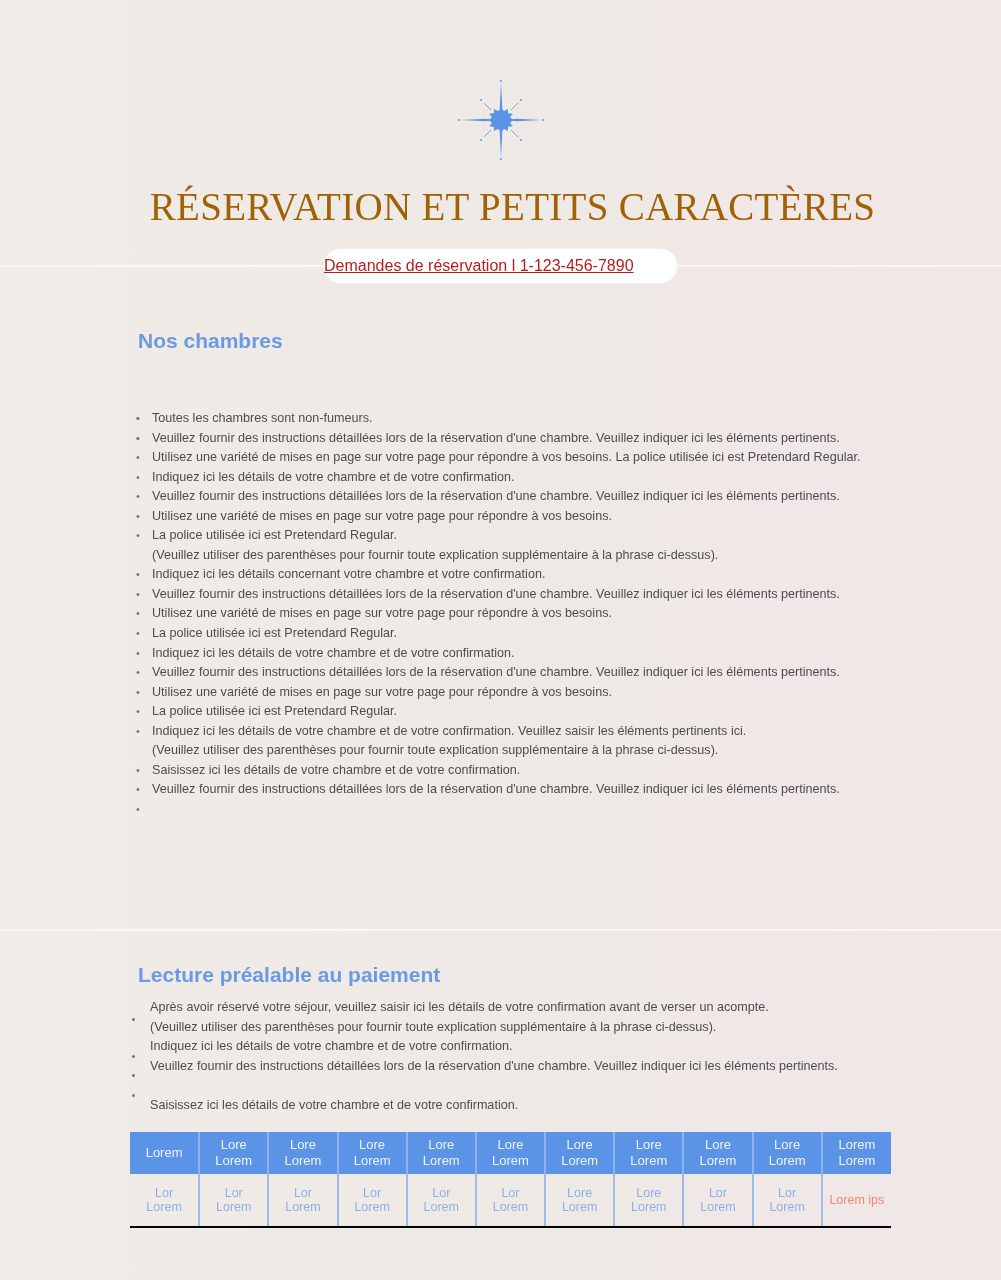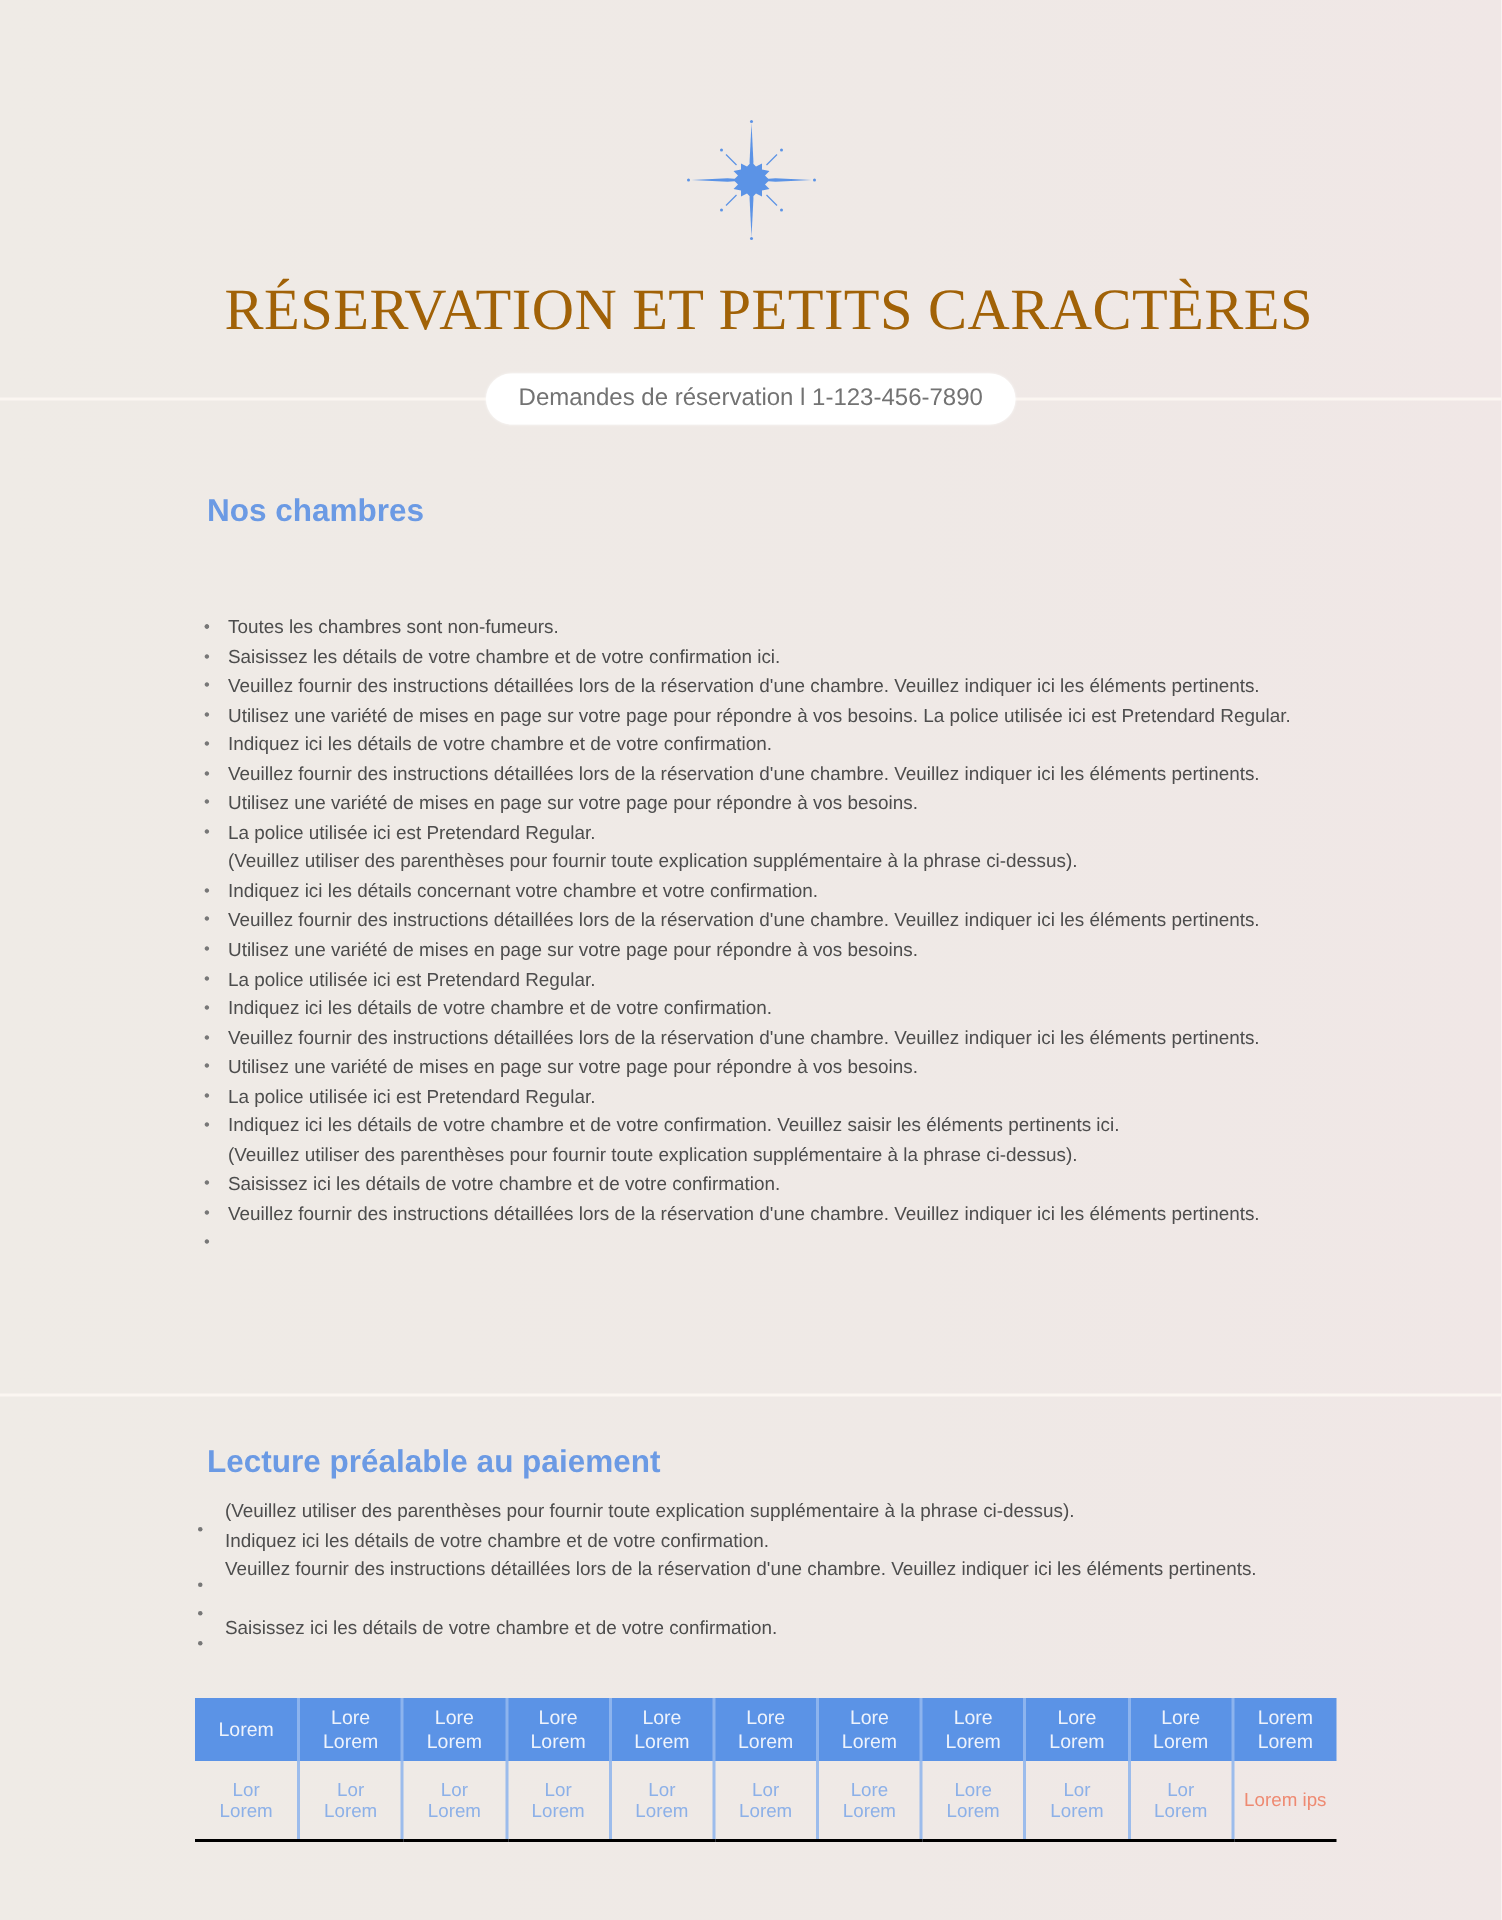--- a/index.html
+++ b/index.html
@@ -35,24 +35,25 @@
       background: #fbf6f1;
     }
     .hline.top { top: 265px; }
     .hline.mid { top: 929px; }
     .contact-pill {
       position: absolute;
       left: 324px; top: 249px;
       width: 353px; height: 34px;
       background: #ffffff;
       border-radius: 17px;
-      display: flex; align-items: center; justify-content: center;
+      display: flex; align-items: center; 
       font-size: 16px;
-      color: #737373;
+      color: #b91c1c;
       box-shadow: 0 0 2px rgba(255,255,255,0.8);
+      text-decoration: underline;
     }
     .section-title {
       position: absolute;
       left: 138px;
       font-size: 21px;
       color: #6b9ae4;
       margin: 0;
       font-weight: bold;
     }
     .st1 { top: 329px; }
@@ -156,21 +157,21 @@
 <div class="hline top"></div>
 <div class="contact-pill">
   <span>Demandes de réservation l 1-123-456-7890</span>
 </div>
 
 <h2 class="section-title st1">Nos chambres</h2>
 
 <ul class="bullets">
   <li><span class="dot">•</span></li>
   <li><span class="dot">•</span><span>Toutes les chambres sont non-fumeurs.</span></li>
-  <li><span class="dot">•</span><span>Saisissez les détails de votre chambre et de votre confirmation ici.</span></li>
+  <li><span class="dot">•</span></li>
   <li><span class="dot">•</span><span>Veuillez fournir des instructions détaillées lors de la réservation d'une chambre. Veuillez indiquer ici les éléments pertinents.</span></li>
   <li><span class="dot">•</span><span>Utilisez une variété de mises en page sur votre page pour répondre à vos besoins. La police utilisée ici est Pretendard Regular.</span></li>
   <li><span class="dot">•</span><span>Indiquez ici les détails de votre chambre et de votre confirmation.</span></li>
   <li><span class="dot">•</span><span>Veuillez fournir des instructions détaillées lors de la réservation d'une chambre. Veuillez indiquer ici les éléments pertinents.</span></li>
   <li><span class="dot">•</span><span>Utilisez une variété de mises en page sur votre page pour répondre à vos besoins.</span></li>
   <li><span class="dot">•</span><span>La police utilisée ici est Pretendard Regular.</span><span class="sub">(Veuillez utiliser des parenthèses pour fournir toute explication supplémentaire à la phrase ci-dessus).</span></li>
   <li><span class="dot">•</span><span>Indiquez ici les détails concernant votre chambre et votre confirmation.</span></li>
   <li><span class="dot">•</span><span>Veuillez fournir des instructions détaillées lors de la réservation d'une chambre. Veuillez indiquer ici les éléments pertinents.</span></li>
   <li><span class="dot">•</span><span>Utilisez une variété de mises en page sur votre page pour répondre à vos besoins.</span></li>
   <li><span class="dot">•</span><span>La police utilisée ici est Pretendard Regular.</span></li>
@@ -189,20 +190,21 @@
 <h2 class="section-title st2">Lecture préalable au paiement</h2>
 
 <div class="pay-dots">
   <span style="top:8px"></span>
   <span style="top:45px"></span>
   <span style="top:64px"></span>
   <span style="top:84px"></span>
 </div>
 
 <div class="pay-list">
+  <div class="row">Après avoir réservé votre séjour, veuillez saisir ici les détails de votre confirmation avant de verser un acompte.</div>
   <div class="row">(Veuillez utiliser des parenthèses pour fournir toute explication supplémentaire à la phrase ci-dessus).</div>
   <div class="row">Indiquez ici les détails de votre chambre et de votre confirmation.</div>
   <div class="row">Veuillez fournir des instructions détaillées lors de la réservation d'une chambre. Veuillez indiquer ici les éléments pertinents.</div>
   <div class="row"></div>
   <div class="row">Saisissez ici les détails de votre chambre et de votre confirmation.</div>
 </div>
 
 <table class="grid">
   <thead>
     <tr>

